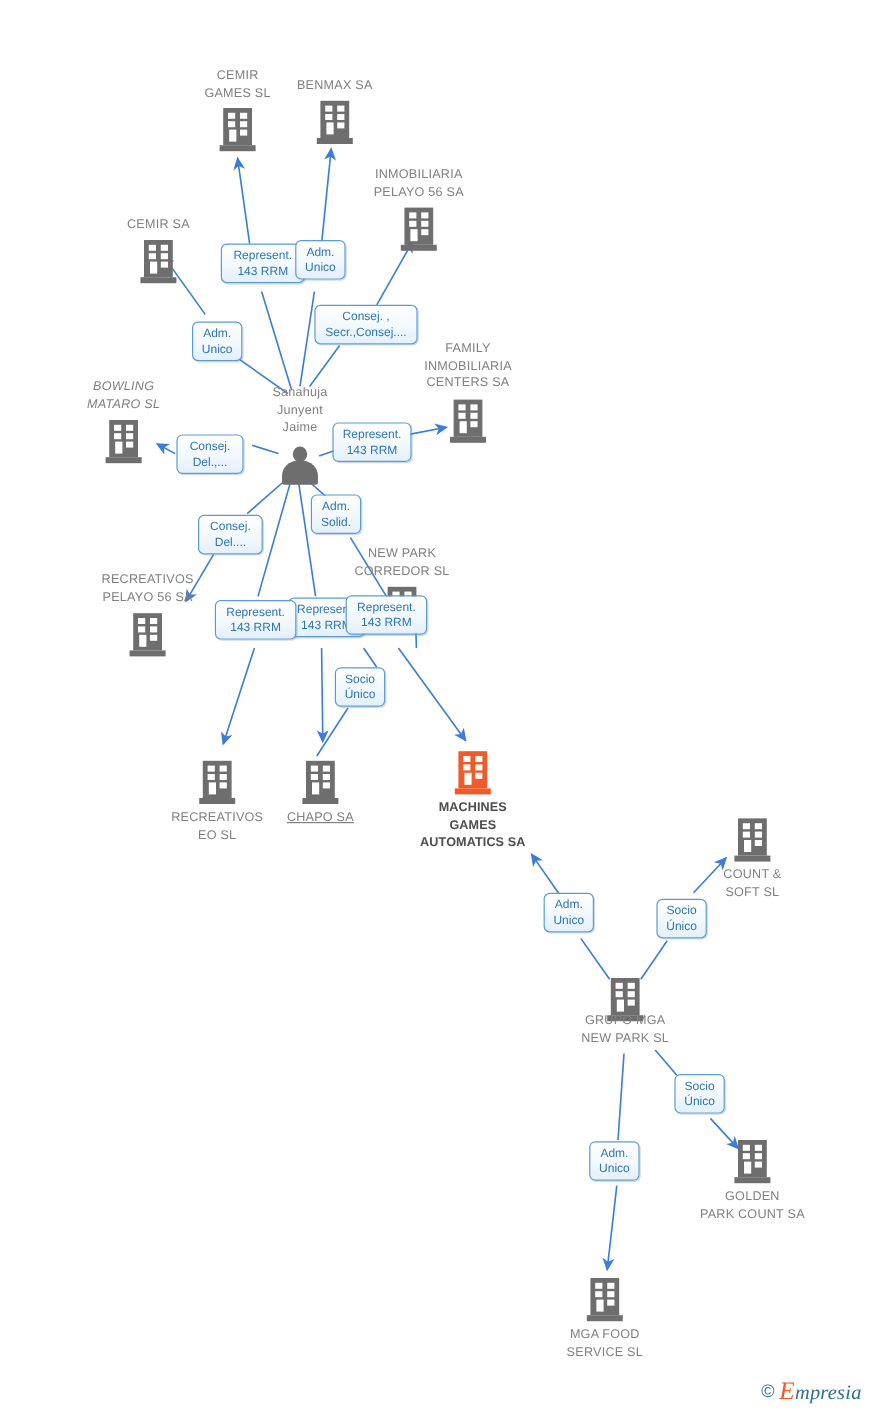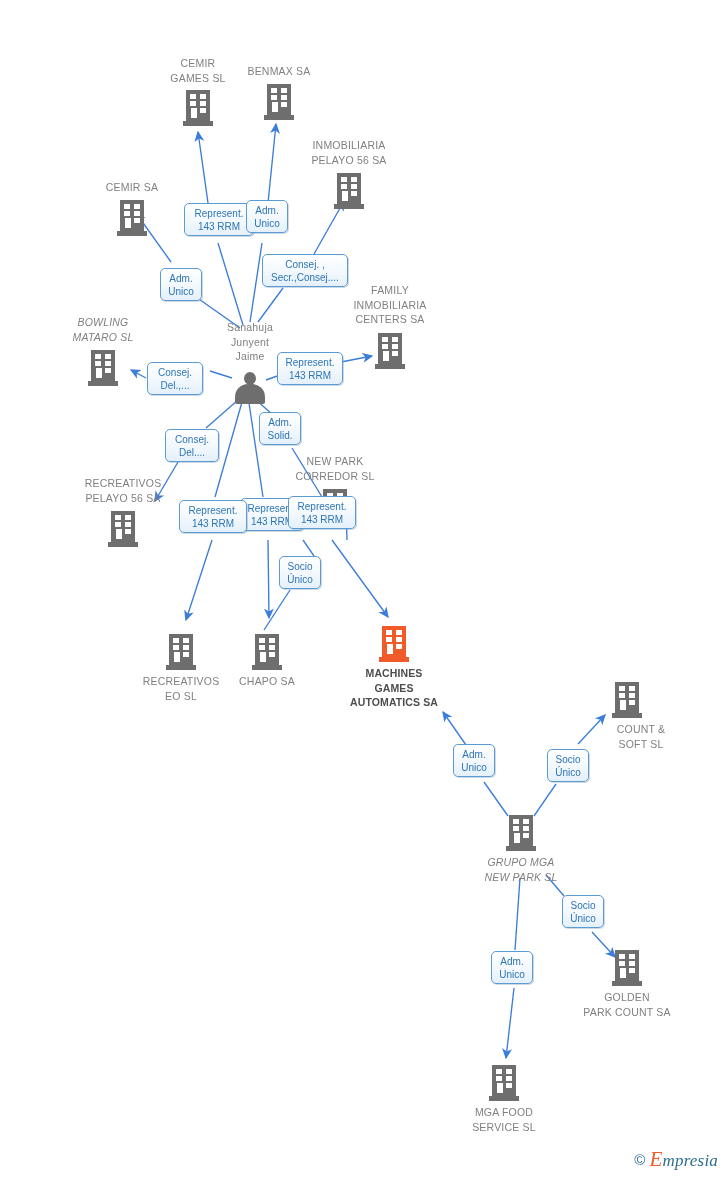--- a/index.html
+++ b/index.html
@@ -284,21 +284,21 @@
     <div class="bld">
       <div class="body"></div>
       <div class="win" style="left:7px;top:4px;"></div>
         <div class="win" style="left:17px;top:4px;"></div>
       <div class="win" style="left:7px;top:11px;"></div>
         <div class="win" style="left:17px;top:11px;"></div>
       <div class="win" style="left:17px;top:18px;"></div>
       <div class="door"></div>
         <div class="base"></div>
     </div>
-    <div class="caption" style="top:40px;">
+    <div class="caption" style="top:40px;text-decoration:underline;">
         <div>CHAPO SA</div>
       </div>
   </div>
 
   <div class="node orange highlight" style="left:379px;top:626px;">
     <div class="bld">
       <div class="body"></div>
       <div class="win" style="left:7px;top:4px;"></div>
         <div class="win" style="left:17px;top:4px;"></div>
       <div class="win" style="left:7px;top:11px;"></div>
@@ -318,38 +318,38 @@
     <div class="bld">
       <div class="body"></div>
       <div class="win" style="left:7px;top:4px;"></div>
         <div class="win" style="left:17px;top:4px;"></div>
       <div class="win" style="left:7px;top:11px;"></div>
         <div class="win" style="left:17px;top:11px;"></div>
       <div class="win" style="left:17px;top:18px;"></div>
       <div class="door"></div>
         <div class="base"></div>
     </div>
-    <div class="caption" style="top:40px;margin-left:14px;">
+    <div class="caption" style="top:40px;">
         <div>COUNT &amp;</div>
         <div>SOFT SL</div>
       </div>
   </div>
 
   <div class="node" style="left:506px;top:815px;">
     <div class="bld">
       <div class="body"></div>
       <div class="win" style="left:7px;top:4px;"></div>
         <div class="win" style="left:17px;top:4px;"></div>
       <div class="win" style="left:7px;top:11px;"></div>
         <div class="win" style="left:17px;top:11px;"></div>
       <div class="win" style="left:17px;top:18px;"></div>
       <div class="door"></div>
         <div class="base"></div>
     </div>
-    <div class="caption" style="top:40px;font-style:italic;">
+    <div class="caption" style="top:28px;">
         <div>GRUPO MGA</div>
         <div>NEW PARK SL</div>
       </div>
   </div>
 
   <div class="node" style="left:612px;top:950px;">
     <div class="bld">
       <div class="body"></div>
       <div class="win" style="left:7px;top:4px;"></div>
         <div class="win" style="left:17px;top:4px;"></div>

